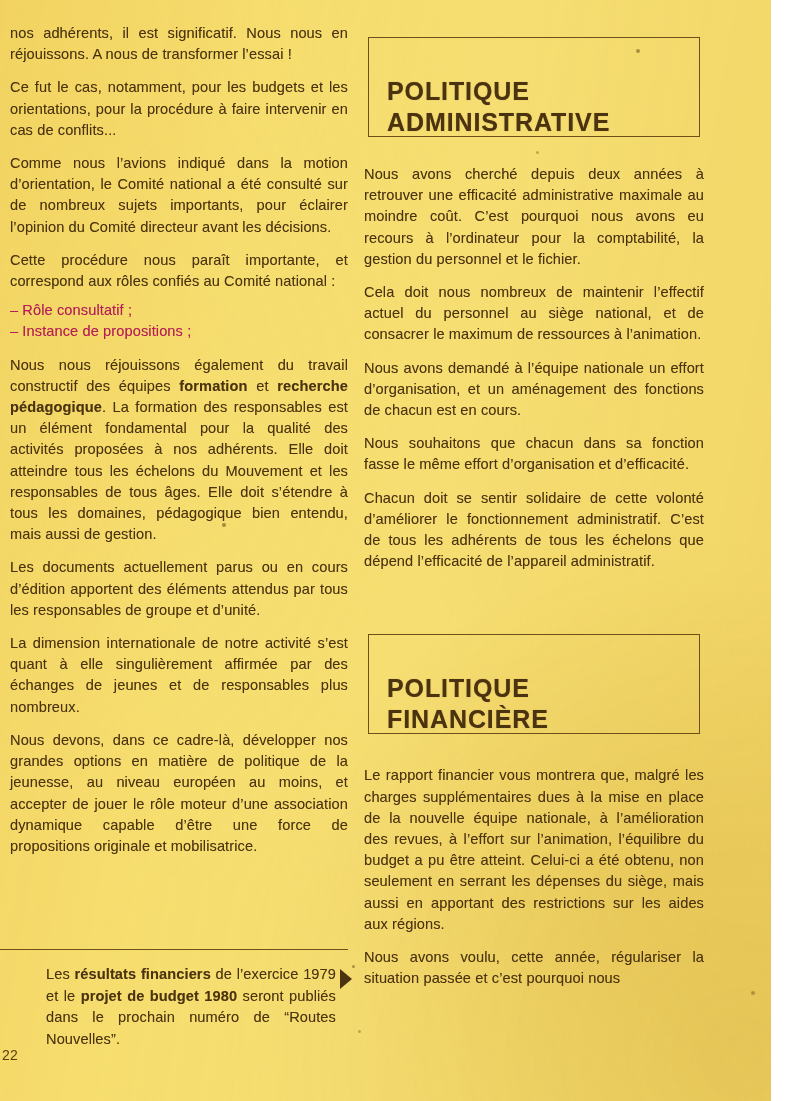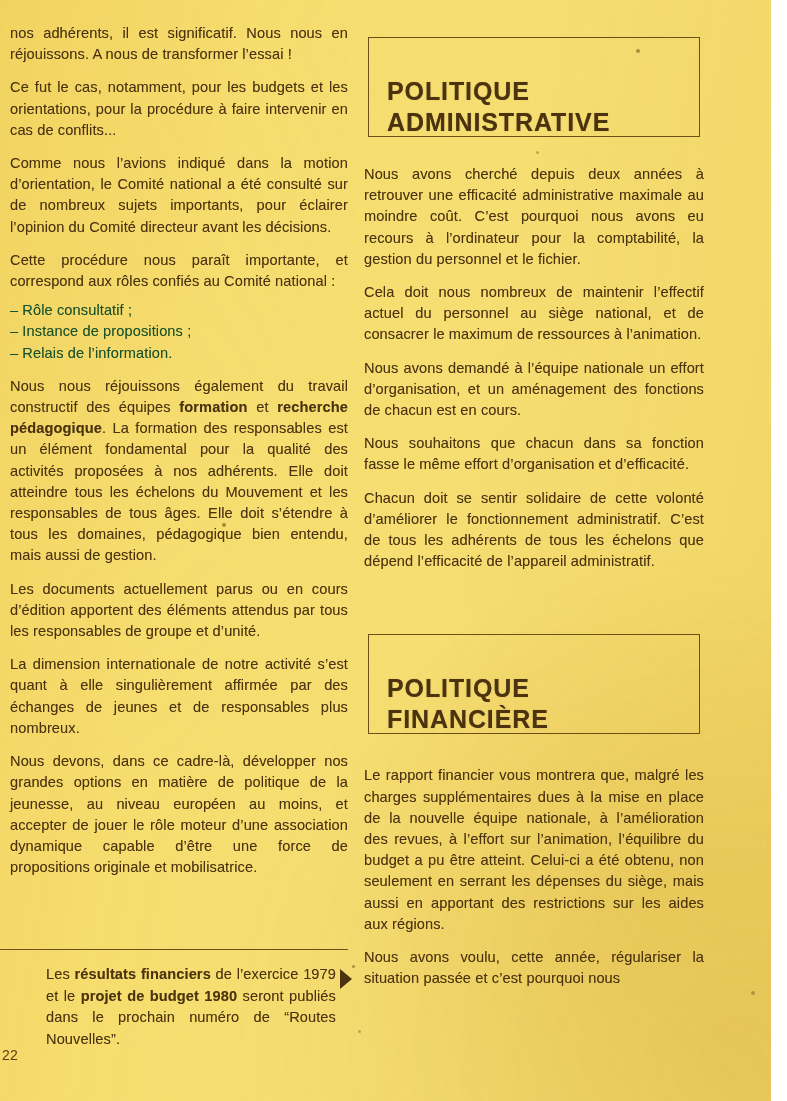--- a/index.html
+++ b/index.html
@@ -74,21 +74,21 @@
     line-height: 21.2px;
     text-align: justify;
     margin: 0 0 12px 0;
     letter-spacing: .1px;
     text-shadow: 0 0 .6px rgba(75,51,16,.35);
   }
   .para.last { margin-bottom: 0; }
   .para b { font-weight: bold; }
 
   .list-item {
-    color: #14532d;
+    color: #be185d;
     font-size: 14.6px;
     line-height: 21.2px;
     margin: 0;
     letter-spacing: .1px;
     text-shadow: 0 0 .6px rgba(75,51,16,.35);
   }
 
   
   .heading-box {
     border: 1.6px solid #6d4f18;
@@ -166,21 +166,20 @@
     <div class="col" id="col-left" style="padding-top:23px; left:10px; width:338px;">
 
       <p class="para">nos adhérents, il est significatif. Nous nous en réjouissons. A nous de transformer l’essai !</p>
       <p class="para">Ce fut le cas, notamment, pour les budgets et les orientations, pour la procédure à faire intervenir en cas de conflits...</p>
       <p class="para">Comme nous l’avions indiqué dans la motion d’orientation, le Comité national a été consulté sur de nombreux sujets importants, pour éclairer l’opinion du Comité directeur avant les décisions.</p>
       <p class="para" style="margin-bottom:8px;">Cette procédure nous paraît importante, et correspond aux rôles confiés au Comité national :</p>
 
       <div style="margin:0 0 12px 0;">
         <p class="list-item">– Rôle consultatif ;</p>
         <p class="list-item">– Instance de propositions ;</p>
-        <p class="list-item">– Relais de l’information.</p>
       </div>
 
       <p class="para">Nous nous réjouissons également du travail constructif des équipes <b>formation</b> et <b>recherche pédagogique</b>. La formation des responsables est un élément fondamental pour la qualité des activités proposées à nos adhérents. Elle doit atteindre tous les échelons du Mouvement et les responsables de tous âges. Elle doit s’étendre à tous les domaines, pédagogique bien entendu, mais aussi de gestion.</p>
       <p class="para">Les documents actuellement parus ou en cours d’édition apportent des éléments attendus par tous les responsables de groupe et d’unité.</p>
       <p class="para">La dimension internationale de notre activité s’est quant à elle singulièrement affirmée par des échanges de jeunes et de responsables plus nombreux.</p>
       <p class="para last">Nous devons, dans ce cadre-là, développer nos grandes options en matière de politique de la jeunesse, au niveau européen au moins, et accepter de jouer le rôle moteur d’une association dynamique capable d’être une force de propositions originale et mobilisatrice.</p>
 
     </div>
 
     <div id="callout">

